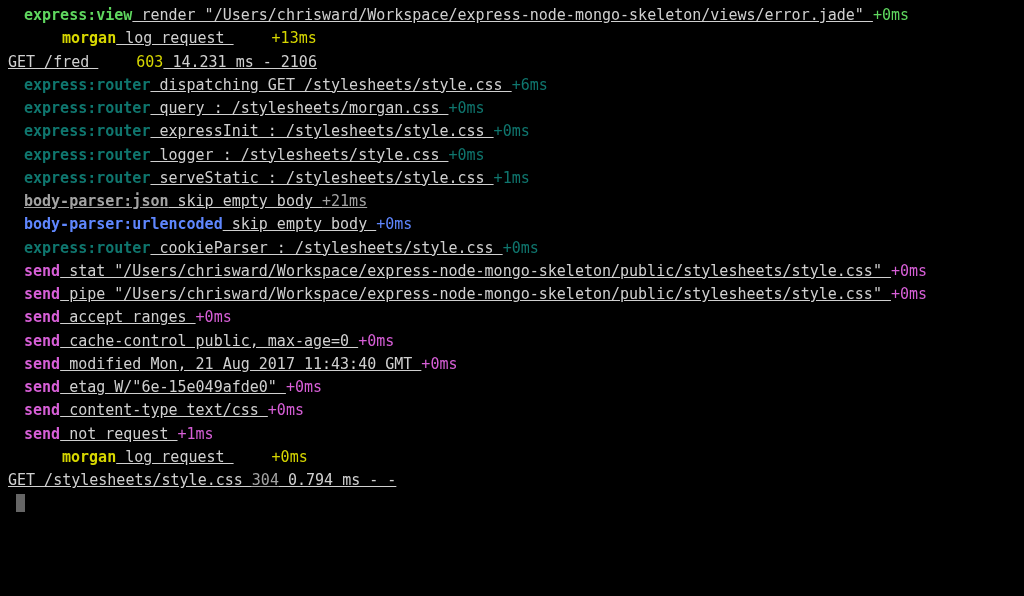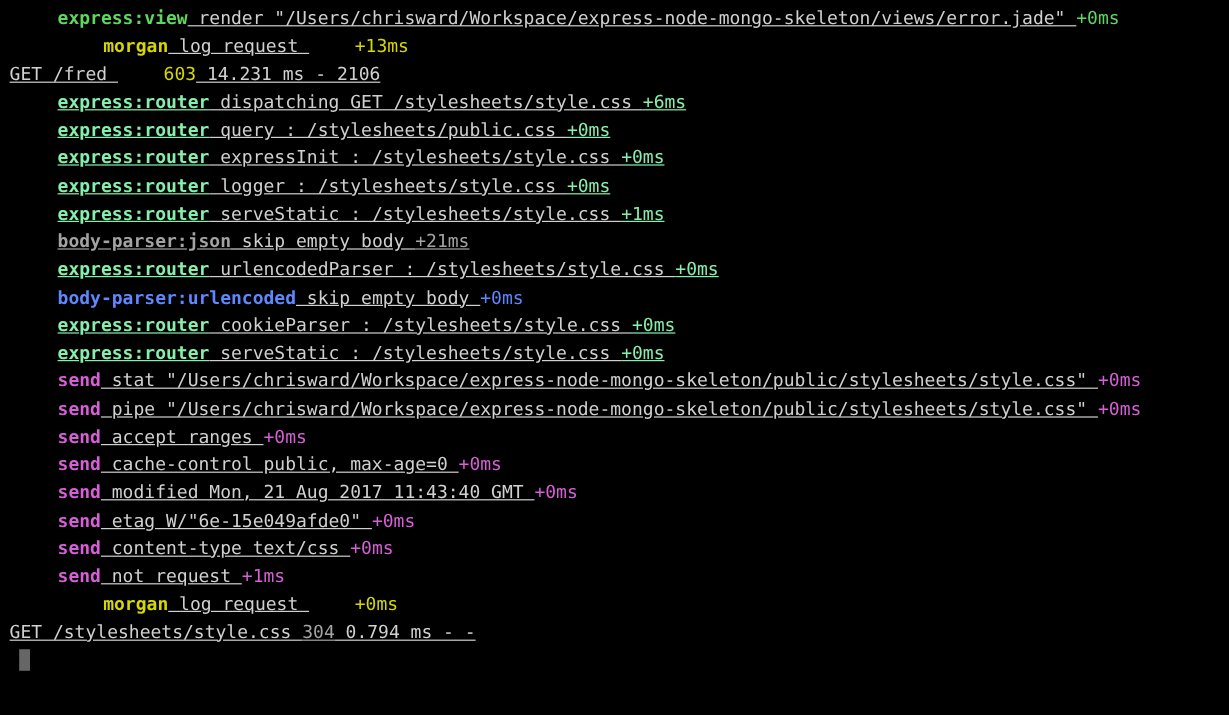--- a/index.html
+++ b/index.html
@@ -23,51 +23,49 @@
     }
     .line {
       padding-left: 8px;
     }
     .line-indent {
       padding-left: 24px;
     }
     .green { color: #5fd75f; }
     .cyan { color: #a3a3a3; text-decoration: underline; }
     .yellow { color: #d7d700; padding-left: 38px; }
-    .red { color: #86efac; text-decoration: underline; }
+    .red { color: #0f766e; }
     .blue { color: #5f87ff; }
     .magenta { color: #d75fd7; }
     .white { color: #d0d0d0; text-decoration: underline; }
-    .bold { font-weight: bold; margin-left: 24px; }
+    .bold { font-weight: bold; }
     .cursor {
       display: inline-block;
       width: 9px;
       height: 18px;
       background: #666;
       vertical-align: text-bottom;
       margin-left: 8px;
     }
   </style>
 </head>
 <body>
 
 <div class="terminal" id="terminal-root">
     <div class="line line-indent"><span class="green bold">express:view</span><span class="white"> render "/Users/chrisward/Workspace/express-node-mongo-skeleton/views/error.jade" </span><span class="green">+0ms</span></div>
     <div class="line line-indent"><span class="yellow bold">morgan</span><span class="white"> log request </span><span class="yellow">+13ms</span></div>
     <div class="line"><span class="white">GET /fred </span><span class="yellow">603</span><span class="white"> 14.231 ms - 2106</span></div>
     <div class="line line-indent"><span class="red bold">express:router</span><span class="white"> dispatching GET /stylesheets/style.css </span><span class="red">+6ms</span></div>
-    <div class="line line-indent"><span class="red bold">express:router</span><span class="white"> query  : /stylesheets/public.css </span><span class="red">+0ms</span></div>
+    <div class="line line-indent"><span class="red bold">express:router</span><span class="white"> query  : /stylesheets/morgan.css </span><span class="red">+0ms</span></div>
     <div class="line line-indent"><span class="red bold">express:router</span><span class="white"> expressInit  : /stylesheets/style.css </span><span class="red">+0ms</span></div>
     <div class="line line-indent"><span class="red bold">express:router</span><span class="white"> logger  : /stylesheets/style.css </span><span class="red">+0ms</span></div>
     <div class="line line-indent"><span class="red bold">express:router</span><span class="white"> serveStatic  : /stylesheets/style.css </span><span class="red">+1ms</span></div>
     <div class="line line-indent"><span class="cyan bold">body-parser:json</span><span class="white"> skip empty body </span><span class="cyan">+21ms</span></div>
-    <div class="line line-indent"><span class="red bold">express:router</span><span class="white"> urlencodedParser  : /stylesheets/style.css </span><span class="red">+0ms</span></div>
     <div class="line line-indent"><span class="blue bold">body-parser:urlencoded</span><span class="white"> skip empty body </span><span class="blue">+0ms</span></div>
     <div class="line line-indent"><span class="red bold">express:router</span><span class="white"> cookieParser  : /stylesheets/style.css </span><span class="red">+0ms</span></div>
-    <div class="line line-indent"><span class="red bold">express:router</span><span class="white"> serveStatic  : /stylesheets/style.css </span><span class="red">+0ms</span></div>
     <div class="line line-indent"><span class="magenta bold">send</span><span class="white"> stat "/Users/chrisward/Workspace/express-node-mongo-skeleton/public/stylesheets/style.css" </span><span class="magenta">+0ms</span></div>
     <div class="line line-indent"><span class="magenta bold">send</span><span class="white"> pipe "/Users/chrisward/Workspace/express-node-mongo-skeleton/public/stylesheets/style.css" </span><span class="magenta">+0ms</span></div>
     <div class="line line-indent"><span class="magenta bold">send</span><span class="white"> accept ranges </span><span class="magenta">+0ms</span></div>
     <div class="line line-indent"><span class="magenta bold">send</span><span class="white"> cache-control public, max-age=0 </span><span class="magenta">+0ms</span></div>
     <div class="line line-indent"><span class="magenta bold">send</span><span class="white"> modified Mon, 21 Aug 2017 11:43:40 GMT </span><span class="magenta">+0ms</span></div>
     <div class="line line-indent"><span class="magenta bold">send</span><span class="white"> etag W/"6e-15e049afde0" </span><span class="magenta">+0ms</span></div>
     <div class="line line-indent"><span class="magenta bold">send</span><span class="white"> content-type text/css </span><span class="magenta">+0ms</span></div>
     <div class="line line-indent"><span class="magenta bold">send</span><span class="white"> not request </span><span class="magenta">+1ms</span></div>
     <div class="line line-indent"><span class="yellow bold">morgan</span><span class="white"> log request </span><span class="yellow">+0ms</span></div>
     <div class="line"><span class="white">GET /stylesheets/style.css </span><span class="cyan">304</span><span class="white"> 0.794 ms - -</span></div>

